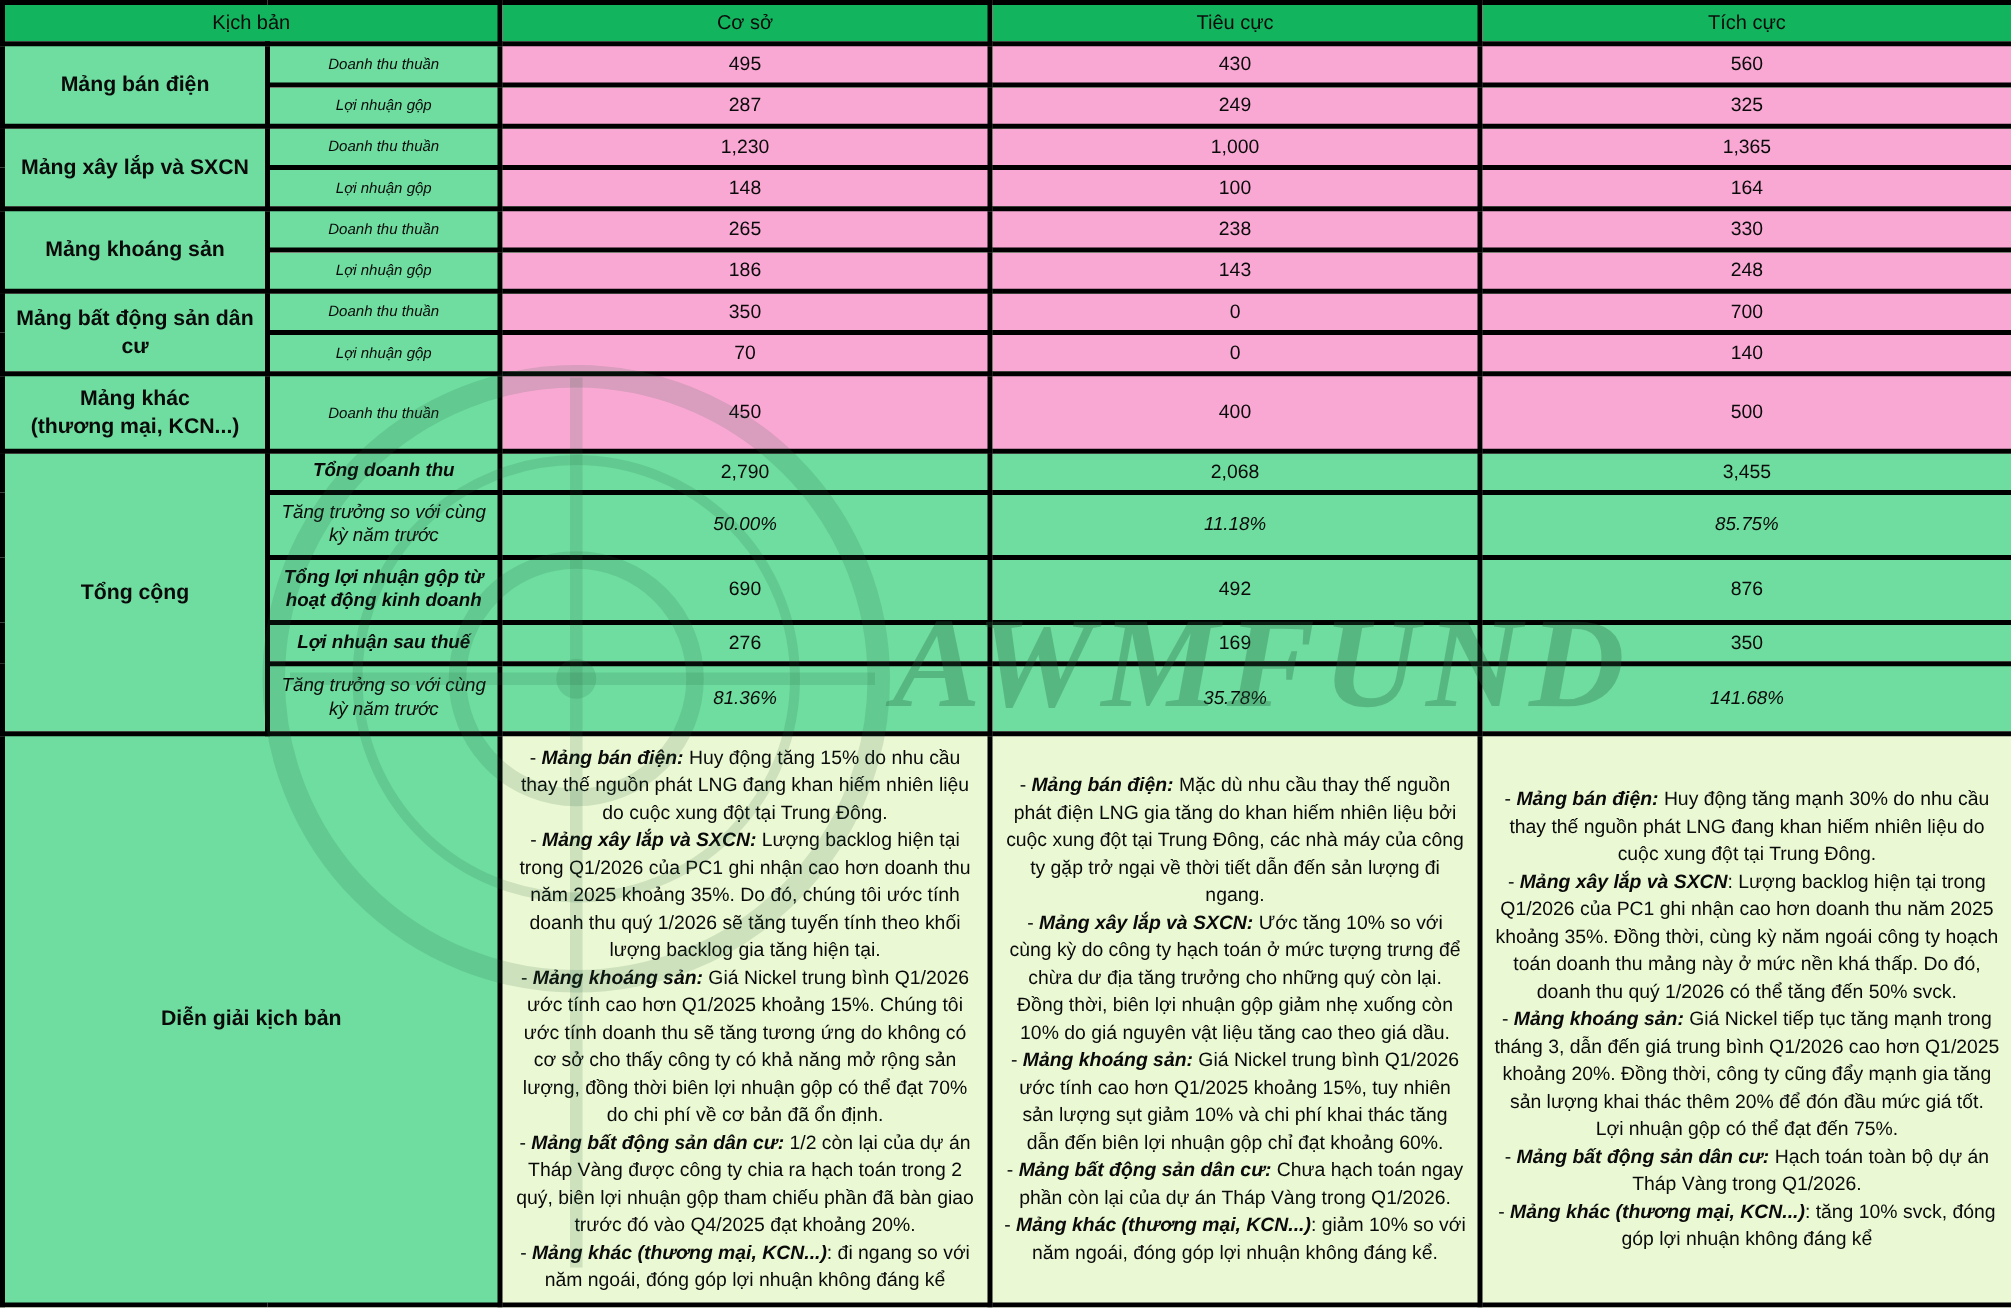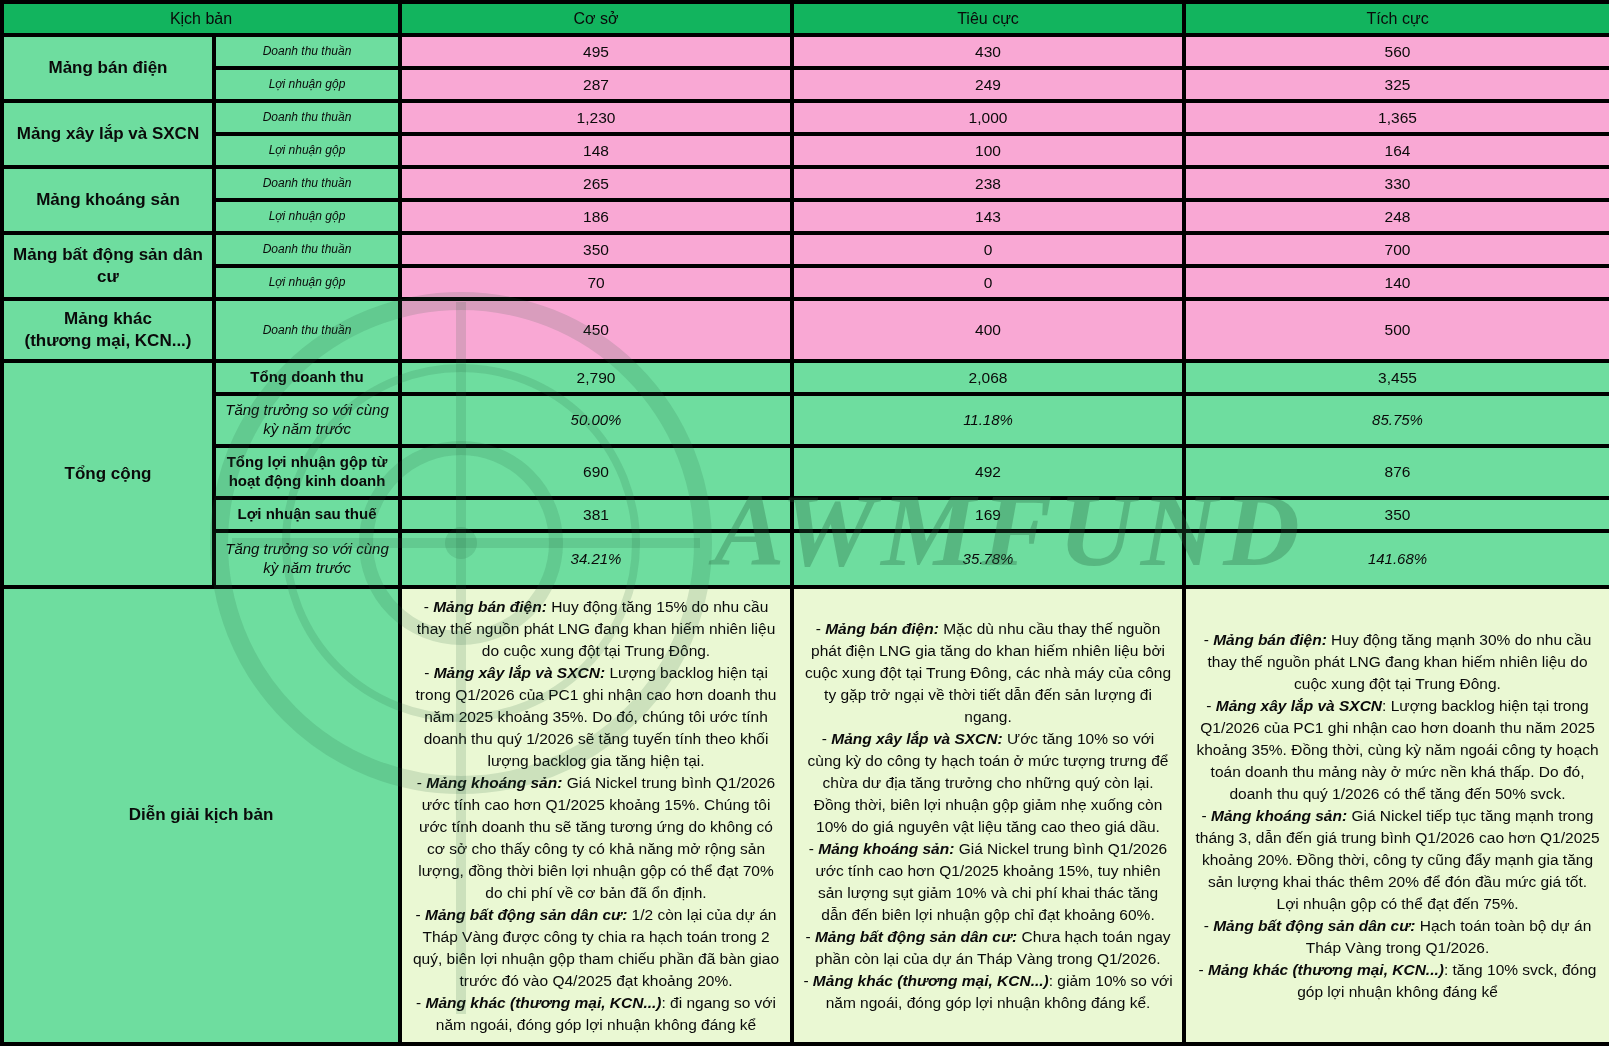--- a/index.html
+++ b/index.html
@@ -13,21 +13,21 @@
     border-collapse:collapse;table-layout:fixed;
     width:1609px;height:1046px;position:relative;z-index:1;
   }
   td,th{border:4px solid #000;padding:0 6px;vertical-align:middle;overflow:hidden;}
   
   .hdr{background:#12b45e;font-weight:400;font-size:16px;text-align:center;}
   .seg{background:#6edd9f;font-weight:700;font-size:17px;text-align:center;line-height:1.3;white-space:pre-line;}
   .met{background:#6edd9f;font-style:italic;font-size:12px;text-align:center;line-height:1.25;}
   .val{background:#f9a8d4;font-size:15.5px;text-align:center;}
   .tcell{background:#6edd9f;text-align:center;font-size:15px;line-height:1.25;}
-  .lab-b{font-weight:700;}
+  .lab-b{font-weight:700;font-style:italic;}
   .lab-i{font-style:italic;}
   .val-b{font-weight:400;font-size:15.5px;}
   .val-i{font-style:italic;font-size:15px;}
   .notes{background:#eaf8d3;font-size:15.5px;line-height:1.42;text-align:center;padding:5px 9px;}
   .note b{font-style:italic;}
   
   .rh{height:33px;} .rk{height:62px;} .rg{height:52px;} .rp{height:56px;}
   
   .watermark{position:absolute;inset:0;z-index:3;pointer-events:none;}
   .wm-text{
@@ -136,27 +136,27 @@
     <td class="tcell val-i">85.75%</td>
   </tr>
   <tr class="rg">
     <td class="tcell lab-b">Tổng lợi nhuận gộp từ hoạt động kinh doanh</td>
     <td class="tcell val-b">690</td>
     <td class="tcell val-b">492</td>
     <td class="tcell val-b">876</td>
   </tr>
   <tr class="rh">
     <td class="tcell lab-b">Lợi nhuận sau thuế</td>
-    <td class="tcell val-b">381</td>
+    <td class="tcell val-b">276</td>
     <td class="tcell val-b">169</td>
     <td class="tcell val-b">350</td>
   </tr>
   <tr class="rp">
     <td class="tcell lab-i">Tăng trưởng so với cùng kỳ năm trước</td>
-    <td class="tcell val-i">34.21%</td>
+    <td class="tcell val-i">81.36%</td>
     <td class="tcell val-i">35.78%</td>
     <td class="tcell val-i">141.68%</td>
   </tr>
 
   <tr>
     <td class="seg" colspan="2">Diễn giải kịch bản</td>
     <td class="notes">
       <div class="note"><span>- </span><b>Mảng bán điện:</b><span> Huy động tăng 15% do nhu cầu thay thế nguồn phát LNG đang khan hiếm nhiên liệu do cuộc xung đột tại Trung Đông.</span></div>
       <div class="note"><span>- </span><b>Mảng xây lắp và SXCN:</b><span> Lượng backlog hiện tại trong Q1/2026 của PC1 ghi nhận cao hơn doanh thu năm 2025 khoảng 35%. Do đó, chúng tôi ước tính doanh thu quý 1/2026 sẽ tăng tuyến tính theo khối lượng backlog gia tăng hiện tại.</span></div>
       <div class="note"><span>- </span><b>Mảng khoáng sản:</b><span> Giá Nickel trung bình Q1/2026 ước tính cao hơn Q1/2025 khoảng 15%. Chúng tôi ước tính doanh thu sẽ tăng tương ứng do không có cơ sở cho thấy công ty có khả năng mở rộng sản lượng, đồng thời biên lợi nhuận gộp có thể đạt 70% do chi phí về cơ bản đã ổn định.</span></div>

